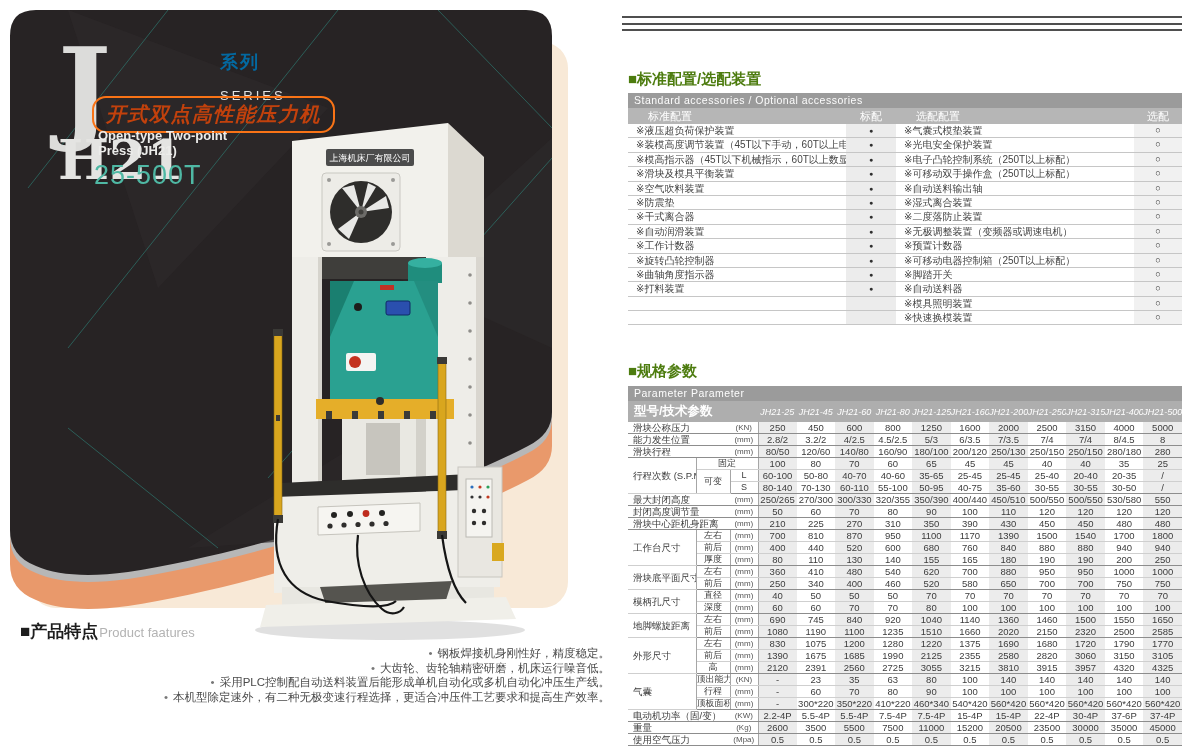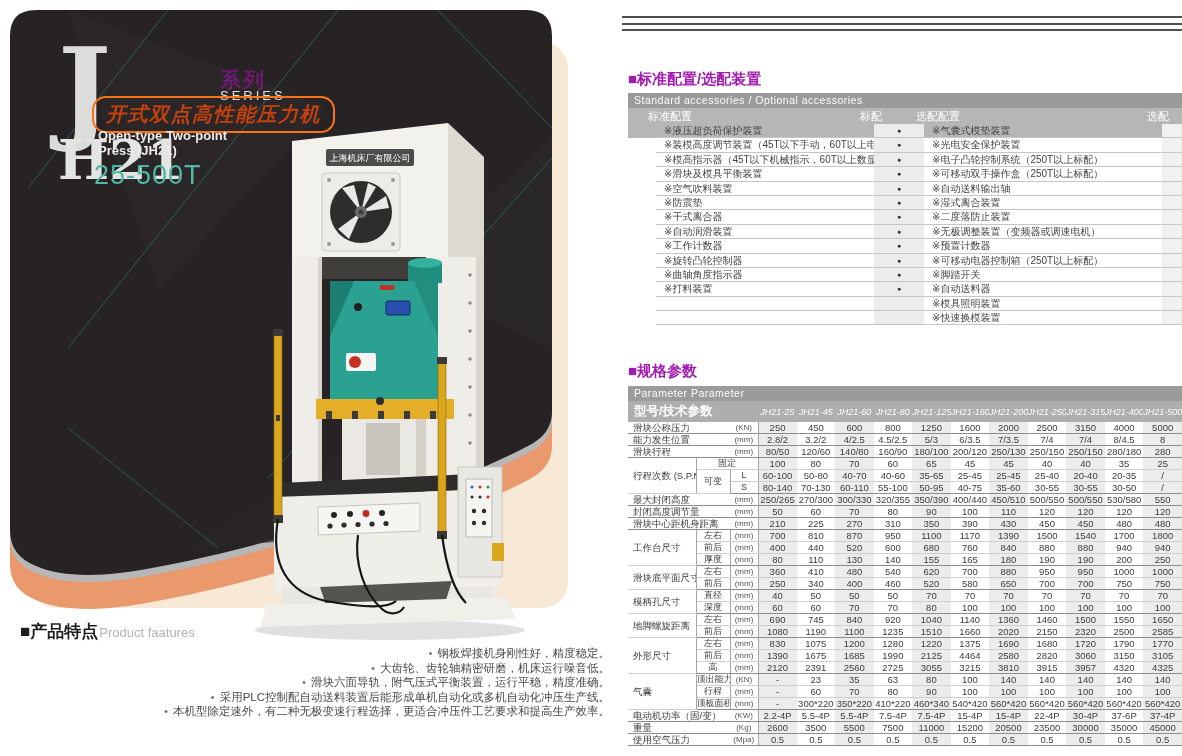--- a/index.html
+++ b/index.html
@@ -8,51 +8,51 @@
 
   
   .art{position:absolute;left:0;top:0;width:620px;height:656px;}
   .art svg{position:absolute;left:8px;top:8px;}
 
   
   .titleblock{position:absolute;left:58px;top:50px;width:300px;height:220px;z-index:5;}
   .jh{font-family:"DejaVu Serif","Liberation Serif",serif;font-weight:bold;
       font-size:54px;color:#e4e4e2;line-height:1;width:170px;}
   .jh::first-letter{float:left;font-size:112px;line-height:.78;margin:-4px 0 0 0;color:#dcdcda;}
-  .xl{position:absolute;left:162px;top:16px;font-size:21px;font-weight:bold;color:#701a75;letter-spacing:2px;}
+  .xl{position:absolute;left:162px;top:0;font-size:18px;font-weight:bold;color:#0369a1;letter-spacing:2px;}
   .se{position:absolute;left:162px;top:38px;font-size:13px;color:#e2e2e0;letter-spacing:3px;}
   .pill{position:absolute;left:34px;top:46px;border:2px solid #f97316;border-radius:14px;
         padding:3px 12px;color:#c2410c;font-size:20px;font-weight:bold;font-style:italic;
         letter-spacing:1.5px;white-space:nowrap;}
   .en{position:absolute;left:40px;top:78px;color:#ececea;font-weight:bold;font-size:13px;line-height:15px;}
   .tons{position:absolute;left:36px;top:110px;color:#4fb8a4;font-size:27px;letter-spacing:1px;}
 
   
   .features{position:absolute;left:20px;top:620px;width:590px;z-index:4;}
   .f-title{height:20px;}
   .f-cn{font-size:17px;font-weight:bold;color:#1e1e1e;}
   .f-en{font-size:13px;color:#b3b3b3;margin-left:1px;}
   .features ul{margin:6px 0 0 2px;padding:0;}
   .features li{list-style:none;font-size:11.5px;color:#4a4a4a;height:14.6px;line-height:14.6px;white-space:nowrap;text-align:right;}
   .features li::before{content:"•";color:#777;margin-right:5px;}
 
   
   .rule{position:absolute;left:622px;width:560px;height:2px;background:#4f4f4f;}
-  .sec-title{position:absolute;left:628px;font-size:15px;font-weight:bold;color:#a21caf;text-align:right;}
+  .sec-title{position:absolute;left:628px;font-size:15px;font-weight:bold;color:#4d7c0f;text-align:right;}
   .graybar{position:absolute;left:628px;width:554px;height:15px;background:#9b9b9b;color:#fdfdfd;
            font-size:10.5px;line-height:15px;padding-left:6px;box-sizing:border-box;letter-spacing:.5px;}
 
   
-  .acc-head{position:absolute;left:628px;top:108px;width:554px;height:30px;background:#b6b6b6;
+  .acc-head{position:absolute;left:628px;top:108px;width:554px;height:16px;background:#b6b6b6;
             display:grid;grid-template-columns:218px 50px 238px 48px;color:#fff;font-size:11px;line-height:16px;}
   .acc-head .h1{padding-left:20px;} .acc-head .h3{padding-left:20px;}
   .acc-head .h2,.acc-head .h4{text-align:center;}
   .acc-body{position:absolute;left:628px;top:124px;width:554px;}
   .acc-row{display:grid;grid-template-columns:218px 50px 238px 48px;height:13.4px;line-height:13.4px;
-           border-bottom:1px solid #c6c6c6;font-size:10px;color:#444;margin-left:28px;}
+           border-bottom:1px solid #c6c6c6;font-size:10px;color:#444;}
   .acc-row .c1{padding-left:8px;white-space:nowrap;overflow:hidden;}
   .acc-row .c2{background:#ececec;text-align:center;font-size:7px;color:#2e2e2e;}
   .acc-row .c3{padding-left:8px;white-space:nowrap;overflow:hidden;}
   .acc-row .c4{background:#f1f1f1;text-align:center;font-size:9px;font-weight:bold;color:#2e2e2e;}
 
   
   table.params{position:absolute;left:628px;top:401px;width:554px;border-collapse:collapse;
                table-layout:fixed;font-size:9.5px;color:#3c3c3c;}
   table.params th{background:#aeaeae;color:#fff;height:21px;font-weight:normal;font-style:italic;
                   font-size:9px;padding:0;overflow:hidden;white-space:nowrap;}
@@ -226,21 +226,20 @@
     </div>
   </div>
 
   <div class="features">
     <div class="f-title">
       <span class="f-cn">■产品特点</span><span class="f-en">Product faatures</span>
     </div>
     <ul>
         <li>钢板焊接机身刚性好，精度稳定。</li>
         <li>大齿轮、齿轮轴精密研磨，机床运行噪音低。</li>
-        <li>滑块六面导轨，附气压式平衡装置，运行平稳，精度准确。</li>
         <li>采用PLC控制配自动送料装置后能形成单机自动化或多机自动化冲压生产线。</li>
         <li>本机型除定速外，有二种无极变速行程选择，更适合冲压件工艺要求和提高生产效率。</li>
       </ul>
   </div>
 
   <div class="rule" style="top:16px"></div>
   <div class="rule" style="top:23px"></div>
   <div class="rule" style="top:29px"></div>
 
   <div class="sec-title" style="top:70px">■标准配置/选配装置</div>
@@ -664,21 +663,21 @@
           <td class="val z">1770</td>
         </tr>
         <tr>
           <td class="s br">前后</td>
           <td class="u br">(mm)</td>
           <td class="val z">1390</td>
           <td class="val">1675</td>
           <td class="val z">1685</td>
           <td class="val">1990</td>
           <td class="val z">2125</td>
-          <td class="val">4464</td>
+          <td class="val">2355</td>
           <td class="val z">2580</td>
           <td class="val">2820</td>
           <td class="val z">3060</td>
           <td class="val">3150</td>
           <td class="val z">3105</td>
         </tr>
         <tr class="g">
           <td class="s br">高</td>
           <td class="u br">(mm)</td>
           <td class="val z">2120</td>

